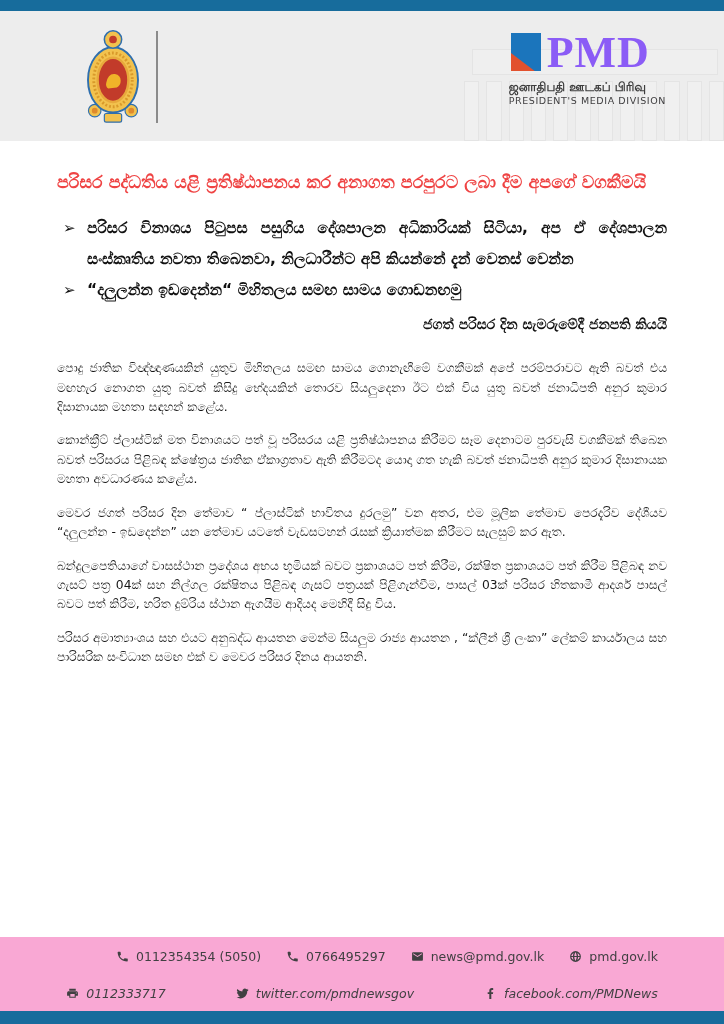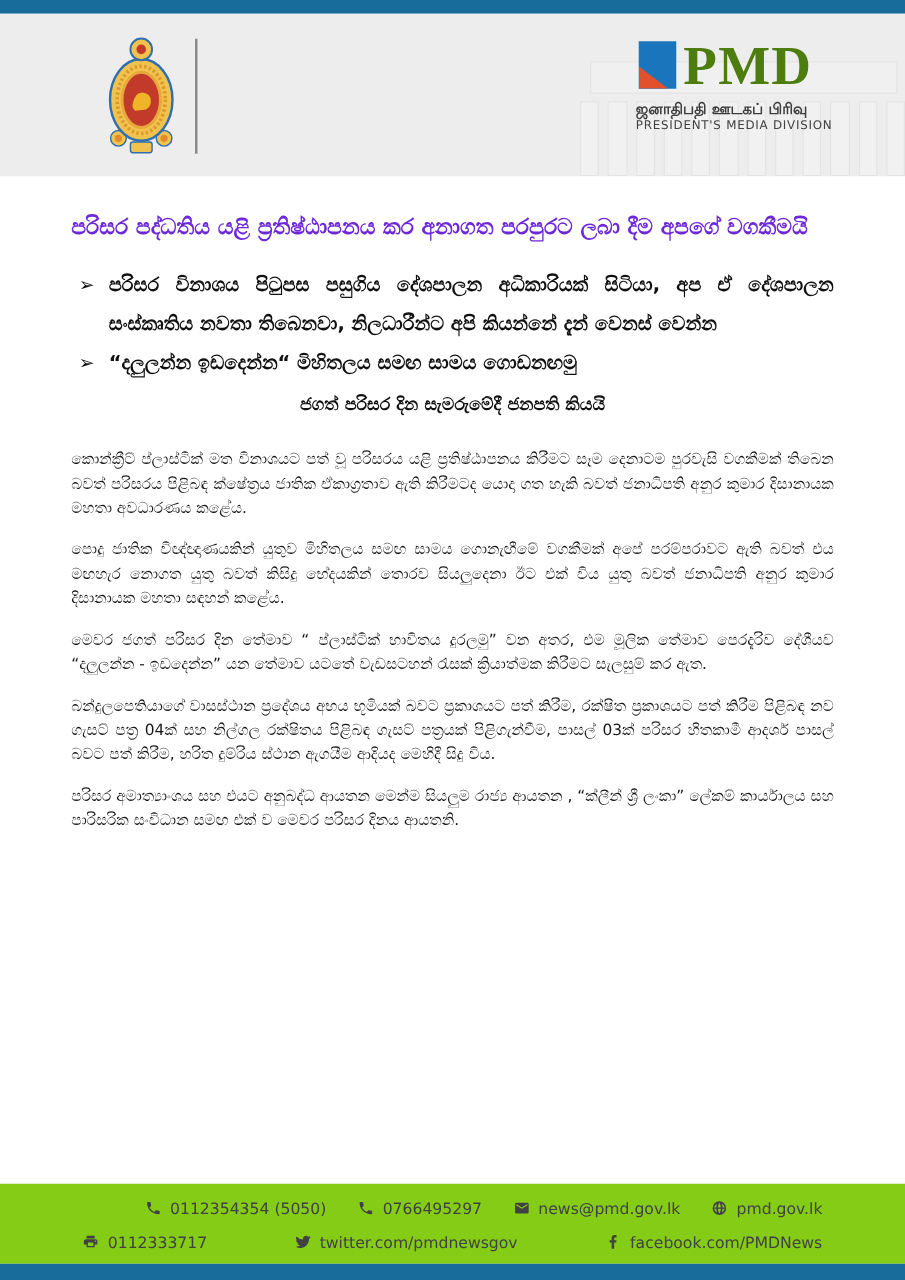--- a/index.html
+++ b/index.html
@@ -22,39 +22,39 @@
   .hdr-divider { width:2px; height:92px; background:#8b8b8b; margin:0 16px 0 14px; }
   .press-block { line-height:1.12; color:#3d3d3d; }
   .press-sin { font-size:24px; font-weight:600; letter-spacing:.5px; }
   .press-tam { font-size:20px; font-weight:600; }
   .press-eng { font-size:19.5px; font-weight:500; letter-spacing:1.5px; color:#414042; }
   .header-right { position:absolute; right:58px; top:22px; text-align:left; }
   .pmd-row { display:flex; align-items:flex-end; gap:6px; margin-left:2px; }
   .pmd-square { position:relative; width:30px; height:38px; background:#1b75bc; overflow:hidden; }
   .pmd-square::after { content:""; position:absolute; inset:0; background:#e2512e;
       clip-path:polygon(0 52%, 80% 100%, 0 100%); }
-  .pmd-word { font-family:"Liberation Serif", serif; font-weight:700; font-size:44px; line-height:.82; color:#4d7c0f; letter-spacing:1px; }
+  .pmd-word { font-family:"Liberation Serif", serif; font-weight:700; font-size:44px; line-height:.82; color:#8b5cf6; letter-spacing:1px; }
   .pmd-lines { margin-top:9px; color:#3d3d3d; line-height:1.25; }
   .pmd-sin { font-size:14.5px; font-weight:600; }
   .pmd-tam { font-size:12px; font-weight:600; }
   .pmd-eng { font-size:9.5px; font-weight:400; letter-spacing:.6px; color:#414042; }
   
   .content { position:absolute; top:141px; left:0; width:100%; padding:24px 57px 0 57px; }
-  .doc-title { font-size:17.5px; font-weight:700; line-height:1.95; text-align:justify; color:#6d28d9; }
+  .doc-title { font-size:17.5px; font-weight:700; line-height:1.95; text-align:justify; color:#ef4444; }
   .bullets { margin:14px 0 0 6px; list-style:none; }
   .bullets li { position:relative; padding-left:24px; font-size:15.5px; font-weight:700; line-height:2.0; text-align:justify; color:#111; }
   .bullets li .arrow { position:absolute; left:0; top:0; font-weight:400; font-size:15px; }
-  .byline { margin-top:10px; text-align:center; font-size:14px; font-weight:700; color:#111; }
+  .byline { margin-top:10px; text-align:right; font-size:14px; font-weight:700; color:#111; }
   .body-text { margin-top:26px; }
   .body-text p { font-size:12.3px; line-height:1.58; text-align:justify; color:#161616; margin-bottom:14px; }
   
-  .footer { position:absolute; left:0; right:0; bottom:13px; background:#84cc16; padding:12px 46px 10px 46px; }
+  .footer { position:absolute; left:0; right:0; bottom:13px; background:#f9a8d4; padding:12px 46px 10px 46px; }
   .f-row { display:flex; align-items:center; }
   .f-row1 { justify-content:space-between; padding:0 20px 0 70px; }
-  .f-row2 { justify-content:center; gap:70px; margin-top:12px; }
+  .f-row2 { justify-content:center; gap:70px; margin-top:22px;font-style:italic; }
   .f-item { display:flex; align-items:center; gap:7px; font-size:12.5px; color:#414042; }
   .f-item svg { width:13px; height:13px; fill:#414042; flex:none; }
   .bottombar { position:absolute; bottom:0; left:0; width:100%; height:13px; background:#176c9c; }
 </style>
 </head>
 <body>
 
 <div class="page">
 
   <div class="topbar"></div>
@@ -117,22 +117,22 @@
       </li>
       <li>
         <span class="arrow">➢</span>
         <span>“දලුලන්න ඉඩදෙන්න“ මිහිතලය සමඟ සාමය ගොඩනඟමු</span>
       </li>
     </ul>
 
     <div class="byline">ජගත් පරිසර දින සැමරුමේදී ජනපති කියයි</div>
 
     <div class="body-text">
+      <p>පොදු ජාතික විඥ්ඥාණයකින් යුතුව මිහිතලය සමඟ සාමය ගොනැඟීමේ වගකීමක් අපේ පරම්පරාවට ඇති බවත් එය මඟහැර නොගත යුතු බවත් කිසිදු භේදයකින් තොරව සියලුදෙනා ඊට එක් විය යුතු බවත් ජනාධිපති අනුර කුමාර දිසානායක මහතා සඳහන් කළේය.</p>
       <p>කොන්ක්‍රීට් ප්ලාස්ටික් මත විනාශයට පත් වූ පරිසරය යළි ප්‍රතිෂ්ඨාපනය කිරීමට සෑම දෙනාටම පුරවැසි වගකීමක් තිබෙන බවත් පරිසරය පිළිබඳ ක්ෂේත්‍රය ජාතික ඒකාග්‍රතාව ඇති කිරීමටද යොදා ගත හැකි බවත් ජනාධිපති අනුර කුමාර දිසානායක මහතා අවධාරණය කළේය.</p>
-      <p>පොදු ජාතික විඥ්ඥාණයකින් යුතුව මිහිතලය සමඟ සාමය ගොනැඟීමේ වගකීමක් අපේ පරම්පරාවට ඇති බවත් එය මඟහැර නොගත යුතු බවත් කිසිදු භේදයකින් තොරව සියලුදෙනා ඊට එක් විය යුතු බවත් ජනාධිපති අනුර කුමාර දිසානායක මහතා සඳහන් කළේය.</p>
       <p>මෙවර ජගත් පරිසර දින තේමාව “ ප්ලාස්ටික් භාවිතය දුරලමු” වන අතර, එම මූලික තේමාව පෙරදැරිව දේශීයව “දලුලන්න - ඉඩදෙන්න” යන තේමාව යටතේ වැඩසටහන් රැසක් ක්‍රියාත්මක කිරීමට සැලසුම් කර ඇත.</p>
       <p>බන්දුලපෙතියාගේ වාසස්ථාන ප්‍රදේශය අභය භූමියක් බවට ප්‍රකාශයට පත් කිරීම, රක්ෂිත ප්‍රකාශයට පත් කිරීම පිළිබඳ නව ගැසට් පත්‍ර 04ක් සහ නිල්ගල රක්ෂිතය පිළිබඳ ගැසට් පත්‍රයක් පිළිගැන්වීම, පාසල් 03ක් පරිසර හිතකාමී ආදර්ශ පාසල් බවට පත් කිරීම, හරිත දුම්රිය ස්ථාන ඇගයීම ආදියද මෙහිදී සිදු විය.</p>
       <p>පරිසර අමාත්‍යාංශය සහ එයට අනුබද්ධ ආයතන මෙන්ම සියලුම රාජ්‍ය ආයතන , “ක්ලීන් ශ්‍රී ලංකා” ලේකම් කාර්යාලය සහ පාරිසරික සංවිධාන සමඟ එක් ව මෙවර පරිසර දිනය ආයතනි.</p>
     </div>
   </div>
 
   <div class="footer">
     <div class="f-row f-row1">
       <div class="f-item">
         <svg viewBox="0 0 24 24">

